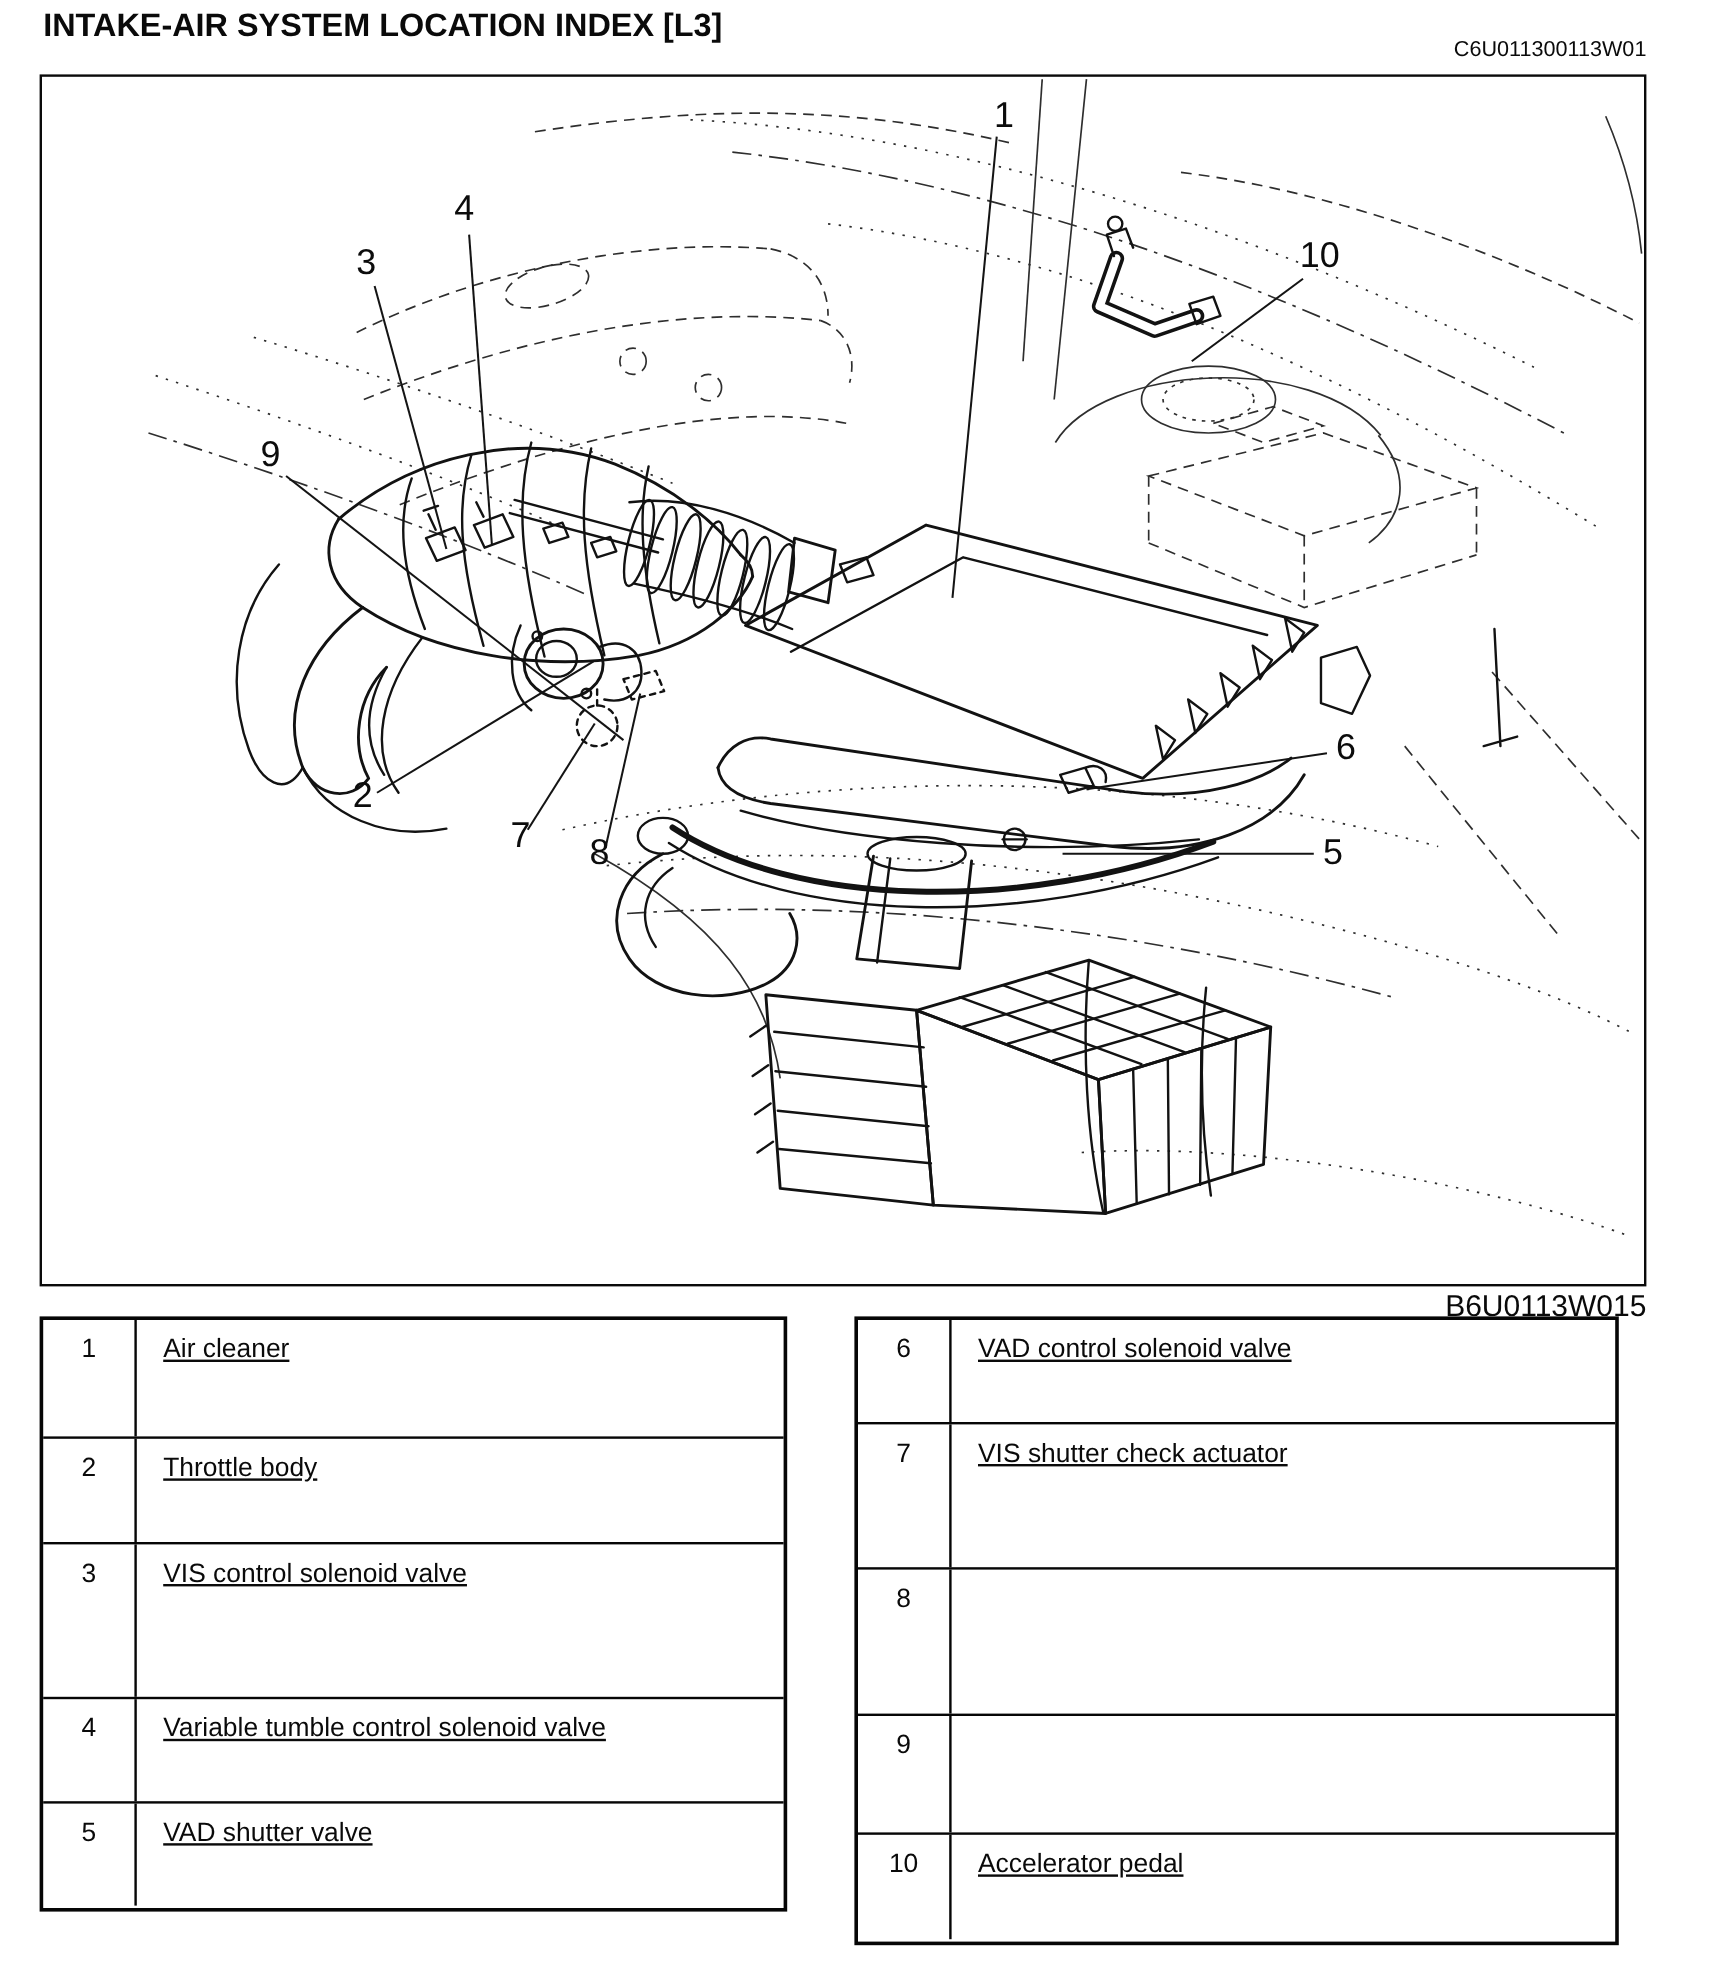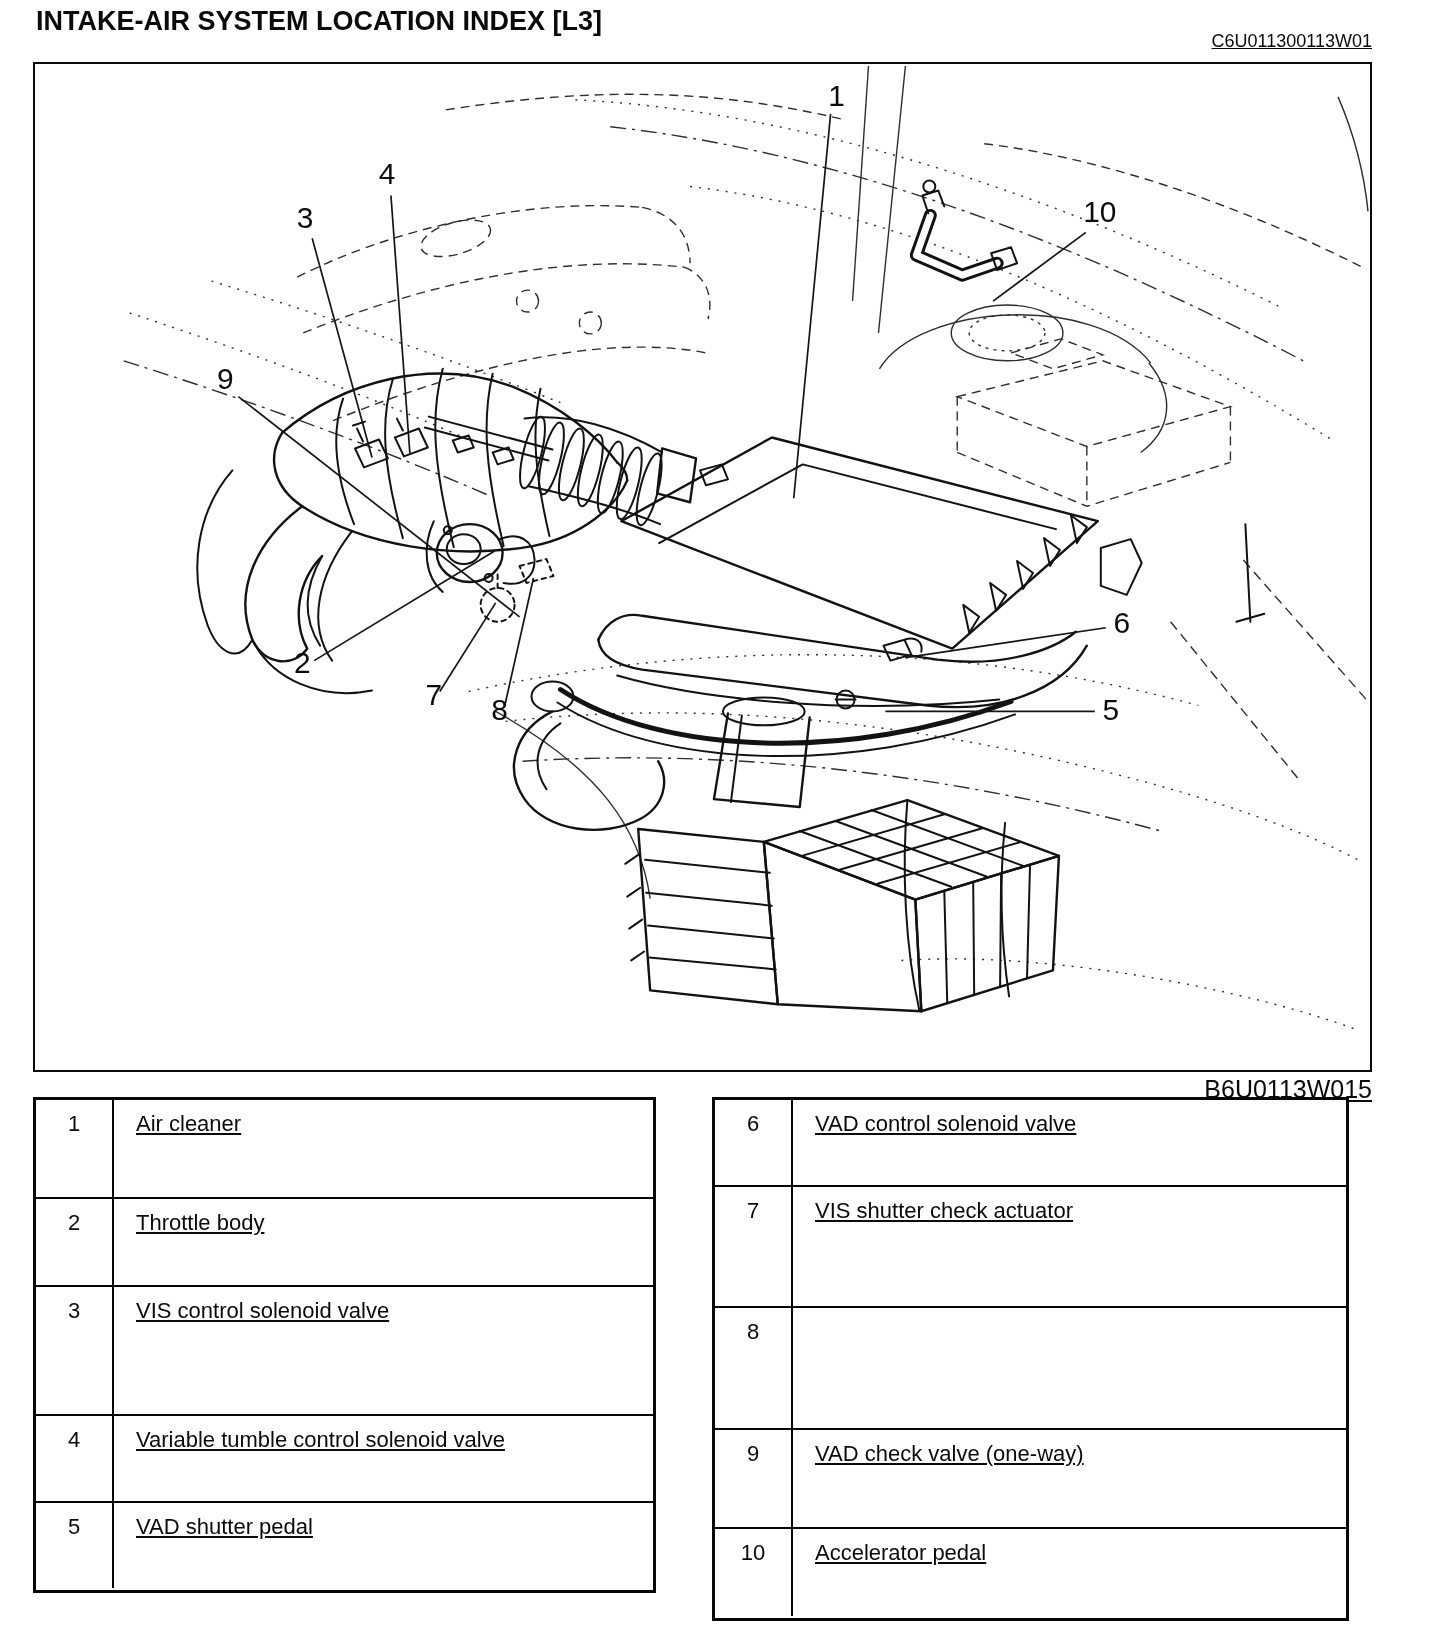--- a/index.html
+++ b/index.html
@@ -1,18 +1,18 @@
 <!DOCTYPE html>
 <html><head>
 <meta charset="utf-8">
 <style>
   html,body{margin:0;padding:0;background:#ffffff;}
   body{width:1440px;height:1644px;position:relative;font-family:"Liberation Sans",sans-serif;color:#0a0a0a;}
   .page-title{position:absolute;left:36px;top:6px;font-size:27px;font-weight:bold;white-space:nowrap;}
-  .code-line{position:absolute;left:33px;width:1339px;text-align:right;white-space:nowrap;text-decoration:underline;}
+  .code-line{position:absolute;left:33px;width:1339px;text-align:right;white-space:nowrap;}
   .code-top{top:31px;font-size:18px;}
   .code-fig{top:1075px;font-size:25px;}
   .diagram-frame{position:absolute;left:33px;top:62px;width:1339px;height:1010px;border:2px solid #0a0a0a;box-sizing:border-box;background:#fff;}
   .diagram-frame svg{width:100%;height:100%;display:block;}
 
   
   .bg{stroke:#2e2e2e;stroke-width:1.4;fill:none;}
   .bg-dot{stroke-dasharray:2 7;}
   .bg-dash{stroke-dasharray:9 6;}
   .bg-dd{stroke-dasharray:16 6 3 6;}
@@ -240,37 +240,36 @@
   <div class="trow" style="height:129px">
     <div class="tnum">3</div>
     <div class="tname">VIS control solenoid valve</div>
   </div>
   <div class="trow" style="height:87px">
     <div class="tnum">4</div>
     <div class="tname">Variable tumble control solenoid valve</div>
   </div>
   <div class="trow" style="height:87px">
     <div class="tnum">5</div>
-    <div class="tname">VAD shutter pedal</div>
+    <div class="tname">VAD shutter valve</div>
   </div>
 </div>
 
 <div class="ptable ptable-right">
   <div class="trow first" style="height:85px">
     <div class="tnum">6</div>
     <div class="tname">VAD control solenoid valve</div>
   </div>
   <div class="trow" style="height:121px">
     <div class="tnum">7</div>
     <div class="tname">VIS shutter check actuator</div>
   </div>
   <div class="trow" style="height:122px">
     <div class="tnum">8</div>
   </div>
   <div class="trow" style="height:99px">
     <div class="tnum">9</div>
-    <div class="tname">VAD check valve (one-way)</div>
   </div>
   <div class="trow" style="height:89px">
     <div class="tnum">10</div>
     <div class="tname">Accelerator pedal</div>
   </div>
 </div>
 
 </body></html>

